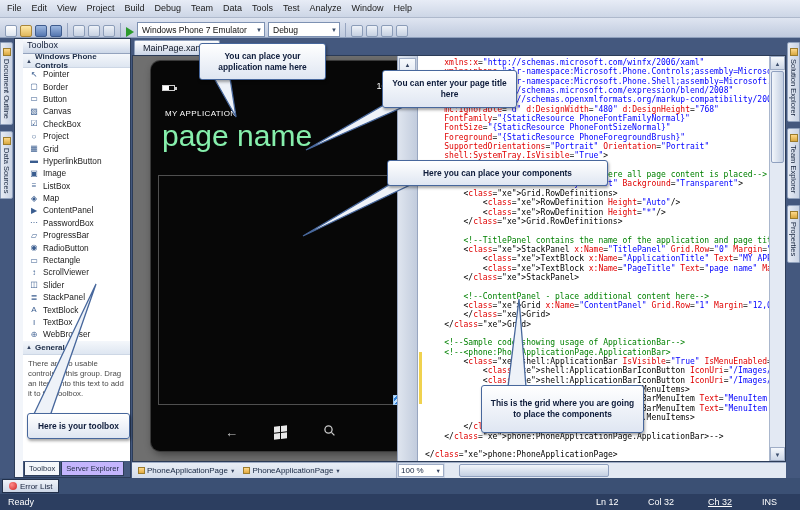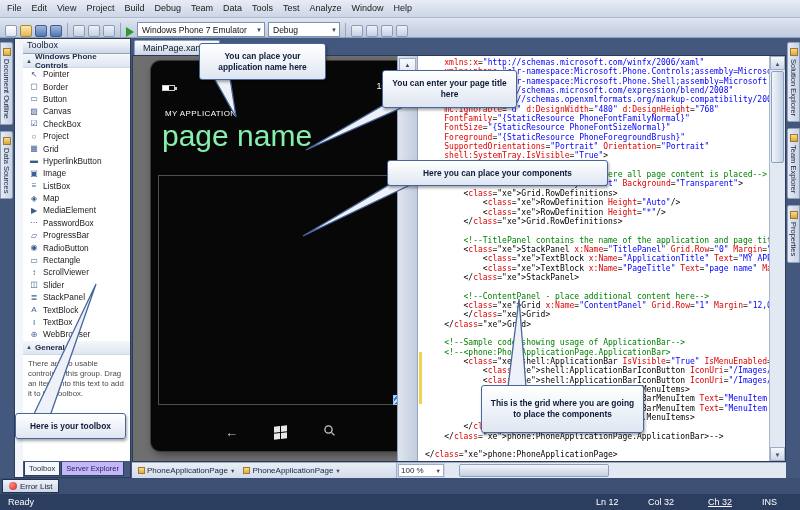--- a/index.html
+++ b/index.html
@@ -98,21 +98,21 @@
 #st-col{left:648px;}
 #st-ch{left:708px;text-decoration:underline;}
 #st-ins{left:762px;}
 
 
 .callout{position:absolute;z-index:60;background:linear-gradient(#ffffff,#dfe6f2);border:1.4px solid #47679c;border-radius:3px;box-shadow:1px 2px 3px rgba(0,0,0,.35);font-size:8.4px;font-weight:bold;color:#0d1b3a;display:flex;align-items:center;justify-content:center;text-align:center;padding:2px 5px;line-height:1.3;}
 #co-appname{left:199px;top:43px;width:127px;height:37px;}
 #co-pagetitle{left:382px;top:70px;width:135px;height:38px;}
 #co-components{left:387px;top:160px;width:221px;height:26px;}
 #co-grid{left:481px;top:385px;width:163px;height:48px;}
-#co-toolbox{left:15px;top:413px;width:111px;height:26px;text-align:center;}
+#co-toolbox{left:27px;top:413px;width:103px;height:26px;text-align:center;}
 #tails{position:absolute;left:0;top:0;z-index:59;pointer-events:none;}
 </style>
 </head>
 <body>
 
 <div id="app">
 
   <div id="menubar">
     <span id="menu-items"><span class="menu-item">File</span><span class="menu-item">Edit</span><span class="menu-item">View</span><span class="menu-item">Project</span><span class="menu-item">Build</span><span class="menu-item">Debug</span><span class="menu-item">Team</span><span class="menu-item">Data</span><span class="menu-item">Tools</span><span class="menu-item">Test</span><span class="menu-item">Analyze</span><span class="menu-item">Window</span><span class="menu-item">Help</span></span>
   </div>
@@ -203,21 +203,21 @@
           <div class="tb-item">
             <span class="tb-ico">≡</span>
             <span class="tb-label">ListBox</span>
           </div>
           <div class="tb-item">
             <span class="tb-ico">◈</span>
             <span class="tb-label">Map</span>
           </div>
           <div class="tb-item">
             <span class="tb-ico">▶</span>
-            <span class="tb-label">MediaElement</span>
+            <span class="tb-label">ContentPanel</span>
           </div>
           <div class="tb-item">
             <span class="tb-ico">⋯</span>
             <span class="tb-label">PasswordBox</span>
           </div>
           <div class="tb-item">
             <span class="tb-ico">▱</span>
             <span class="tb-label">ProgressBar</span>
           </div>
           <div class="tb-item">

